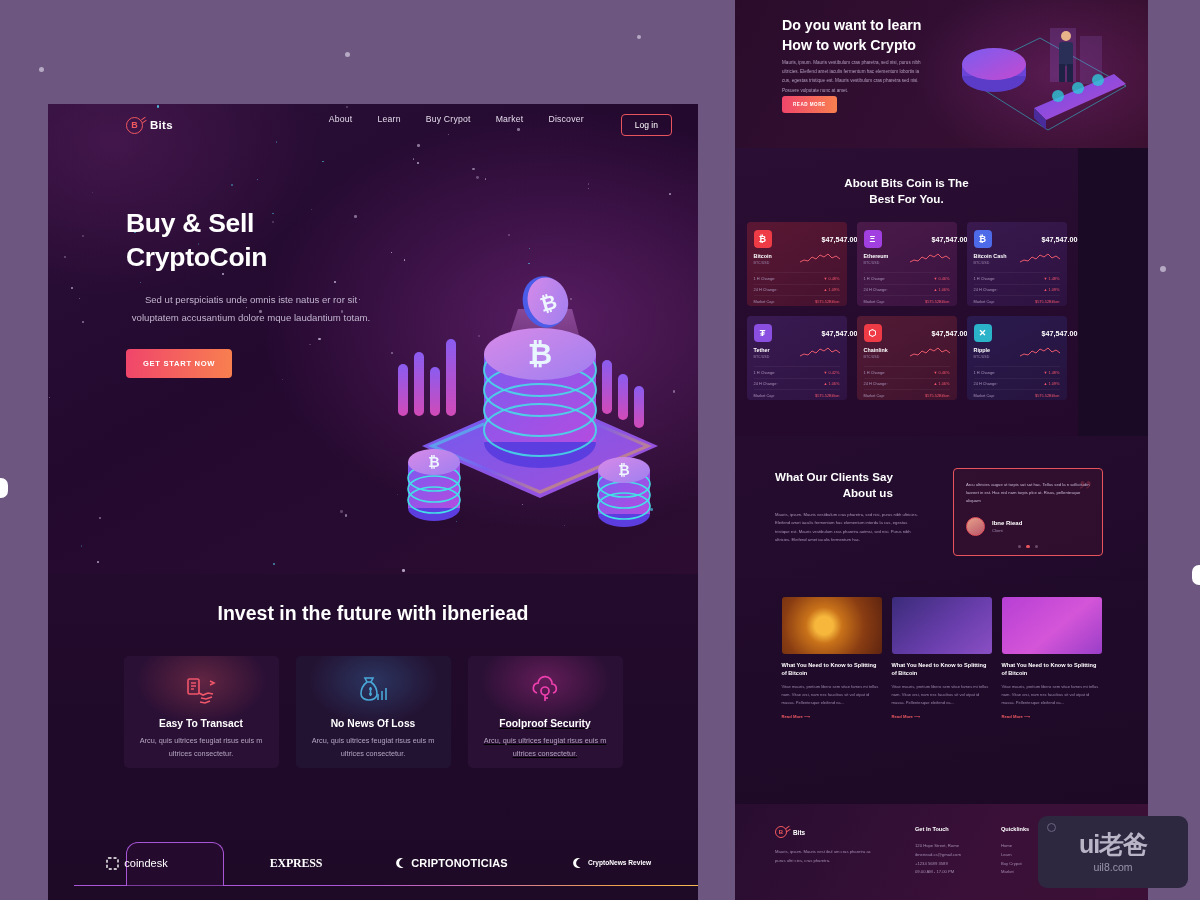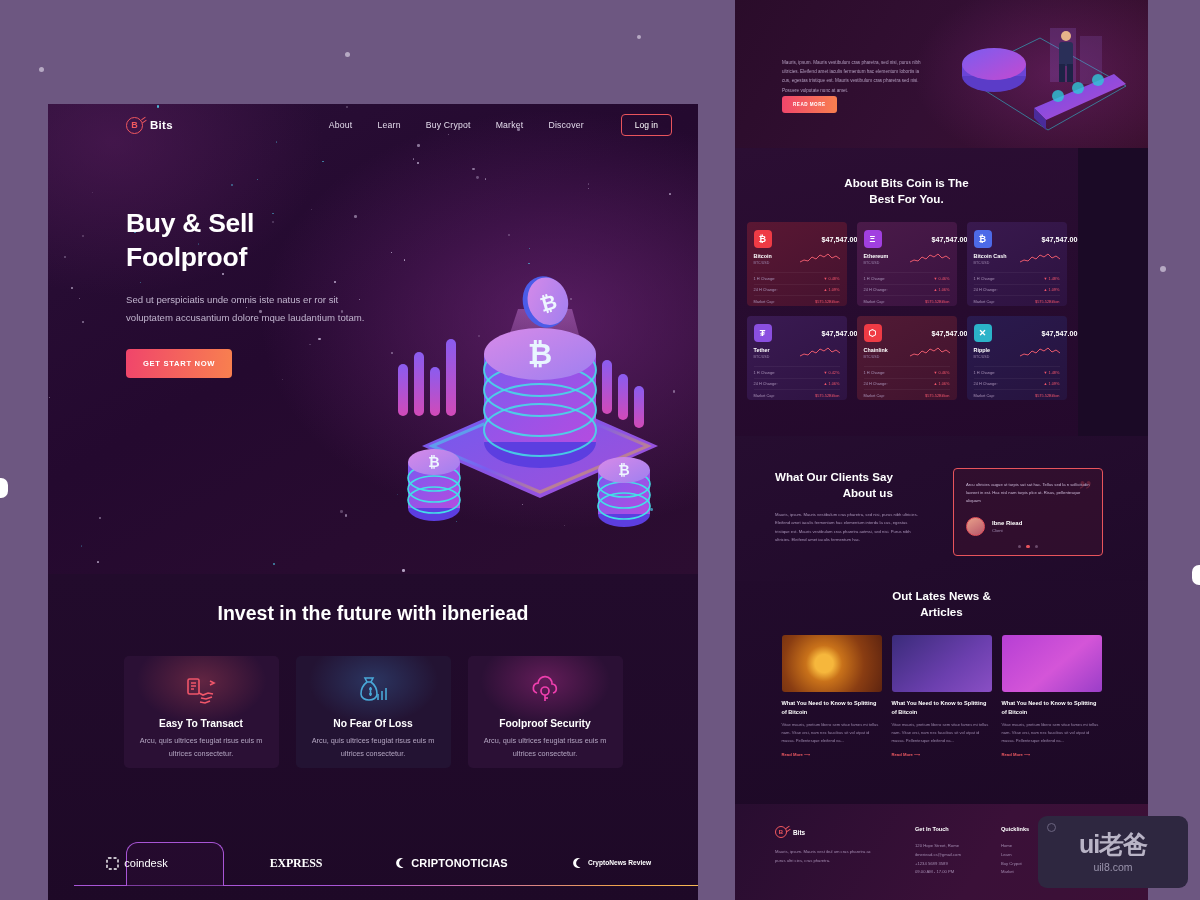--- a/index.html
+++ b/index.html
@@ -34,30 +34,30 @@
   .brand { display:flex; align-items:center; gap:7px; margin-left:52px; }
   .brand-mark { width:17px; height:17px; border-radius:50%;
     border:1.4px solid #f0585f; display:flex; align-items:center; justify-content:center;
     color:#f0585f; font-size:9px; font-weight:bold; position:relative; }
   .brand-mark::before, .brand-mark::after{
     content:""; position:absolute; width:5px; height:1.3px; background:#f0585f; border-radius:1px;
   }
   .brand-mark::before{ top:0px; right:-4px; transform:rotate(-35deg); }
   .brand-mark::after { top:3px; right:-5px; transform:rotate(-35deg); }
   .brand-name { color:#fff; font-size:11.5px; font-weight:bold; letter-spacing:.3px; }
-  .nav-links { margin-left:auto; display:flex; align-items:center; gap:25px; }
+  .nav-links { margin-left:auto; display:flex; gap:25px; }
   .nav-links a { color:#e3dbeb; font-size:8.7px; text-decoration:none; letter-spacing:.2px; white-space:nowrap; }
   .login-btn { border:1px solid #e8545c; border-radius:4px;
     padding:5px 13px; color:#fff; font-size:8.5px; margin-left:12px; background:transparent; cursor:pointer; }
 
   
   .hero-copy { position:absolute; left:78px; top:102px; width:250px; z-index:5; }
   .hero-copy h1 { color:#fff; font-size:26.5px; line-height:1.29; font-weight:bold; letter-spacing:-.3px; }
   .hero-copy h1 em { font-style:italic; display:block; }
-  .hero-copy p { color:#c0b3cd; font-size:9.6px; line-height:1.85; margin-top:17px; }
+  .hero-copy p { color:#c0b3cd; font-size:9.6px; line-height:1.85; margin-top:17px;text-align:center; }
   .cta { display:inline-block; margin-top:22px; padding:10px 17px; border-radius:4px;
     background:linear-gradient(95deg,#f0456b,#f8804f); color:#fff;
     font-size:7.6px; font-weight:bold; letter-spacing:.7px; border:none; cursor:pointer; }
 
   
   .illus { position:absolute; right:8px; top:170px; width:300px; height:265px; z-index:4; }
 
   
   .partners { position:absolute; left:0; bottom:0; width:650px; height:70px; z-index:5; }
   .partner-track { position:absolute; left:26px; right:0; bottom:14px; height:1.4px;
@@ -81,21 +81,21 @@
     background:linear-gradient(180deg,#220b2c,#1e0927); }
   .sec-title { color:#fff; text-align:center; font-size:19.5px; font-weight:bold;
     line-height:1.22; padding-top:28px; }
   .cards { display:flex; gap:17px; justify-content:center; margin-top:30px; }
   .fcard { width:155px; height:112px; border-radius:5px; padding:14px 12px 0;
     text-align:center; }
   .fcard h3 { color:#fff; font-size:10.3px; font-weight:bold; margin-top:8px; }
   .fcard p { color:#b3a5c1; font-size:7.3px; line-height:1.75; margin-top:6px; }
   .fc-a { background:radial-gradient(ellipse 90px 60px at 50% 22%, rgba(224,86,96,.30), rgba(60,20,60,0) 72%), #2b1035; }
   .fc-b { background:radial-gradient(ellipse 90px 60px at 50% 22%, rgba(62,130,200,.30), rgba(30,40,80,0) 72%), #231333; }
-  .fc-c { background:radial-gradient(ellipse 90px 60px at 50% 22%, rgba(226,58,170,.30), rgba(70,16,60,0) 72%), #2b1035; }
+  .fc-c { background:radial-gradient(ellipse 90px 60px at 50% 22%, rgba(226,58,170,.30), rgba(70,16,60,0) 72%), #2b1035;text-decoration:underline; }
   .ficon { height:40px; display:flex; align-items:center; justify-content:center; }
 
   
   #right-panel { position:absolute; left:735px; top:0; width:413px; height:900px;
     background:#1b0a26; overflow:hidden; }
   .r-learn { position:absolute; inset:0 0 auto 0; height:148px;
     background:
       radial-gradient(ellipse 200px 130px at 78% 50%, rgba(130,40,120,.45), rgba(80,20,80,0) 72%),
       linear-gradient(120deg,#2a0c2a 0%,#330f33 50%,#3b1030 100%); }
   .r-learn h2 { position:absolute; left:47px; top:16px; color:#fff; font-size:14.2px;
@@ -284,21 +284,21 @@
       <a href="#">Buy Crypot</a>
       <a href="#">Market</a>
       <a href="#">Discover</a>
       <button class="login-btn">Log in</button>
     </div>
   </div>
 
   <div class="hero-copy">
     <h1>
       <span>Buy &amp; Sell</span><br>
-      <span>Foolproof</span>
+      <span>CryptoCoin</span>
     </h1>
     <p>Sed ut perspiciatis unde omnis iste natus er ror sit voluptatem accusantium dolore mque laudantium totam.</p>
     <button class="cta">GET START NOW</button>
   </div>
 
   <div class="illus">
     <svg viewBox="0 0 300 265" width="300" height="265">
       <defs>
         <linearGradient id="gCoin" x1="0" y1="0" x2="1" y2="1">
           <stop offset="0" stop-color="#7b5bf0"></stop>
@@ -430,21 +430,21 @@
       </div>
       <div class="fcard fc-b">
         <div class="ficon">
           <svg width="34" height="34" viewBox="0 0 34 34" fill="none" stroke="#49a8d8" stroke-width="1.6">
             <path d="M11 9c-4 3-6 8-6 12 0 4 4 6 8 6s8-2 8-6c0-4-2-9-6-12z"></path>
             <path d="M11 9l-2-4h8l-2 4"></path>
             <path d="M13 16h3M13 21h3M14.5 14v9"></path>
             <path d="M22 27v-6M26 27v-9M30 27v-12"></path>
           </svg>
         </div>
-        <h3>No Fear Of Loss</h3>
+        <h3>No News Of Loss</h3>
         <p>Arcu, quis ultrices feugiat risus euis m ultrices consectetur.</p>
       </div>
       <div class="fcard fc-c">
         <div class="ficon">
           <svg width="34" height="34" viewBox="0 0 34 34" fill="none" stroke="#ee3fae" stroke-width="1.7">
             <path d="M9 20a5 5 0 0 1 1-9.8A7 7 0 0 1 24 11a4.6 4.6 0 0 1 1 9"></path>
             <circle cx="17" cy="18" r="4"></circle>
             <path d="M17 22v6"></path>
             <path d="M17 25h3"></path>
           </svg>
@@ -453,20 +453,24 @@
         <p>Arcu, quis ultrices feugiat risus euis m ultrices consectetur.</p>
       </div>
     </div>
   </div>
 
 </div>
 
 <div id="right-panel">
 
   <div class="r-learn">
+    <h2>
+      <span>Do you want to learn</span><br>
+      <span>How to work Crypto</span>
+    </h2>
     <p>Mauris, ipsum. Mauris vestibulum cras pharetra, sed nisi, purus nibh ultricies. Eleifend amet iaculis fermentum hac elementum lobortis ia cus, egestas tristique est. Mauris vestibulum cras pharetra sed nisi. Posuere vulputate nunc at amet.</p>
     <button class="r-readmore">READ MORE</button>
     <svg width="180" height="130" viewBox="0 0 180 130" style="position:absolute;right:14px;top:14px">
       <defs>
         <linearGradient id="gDisc" x1="0" y1="0" x2="1" y2="1">
           <stop offset="0" stop-color="#7b5cf0"></stop>
             <stop offset="1" stop-color="#c44ad0"></stop>
         </linearGradient>
         <linearGradient id="gRig" x1="0" y1="0" x2="1" y2="1">
           <stop offset="0" stop-color="#6b4ce8"></stop>
@@ -672,24 +676,20 @@
       </div>
       <div class="qdots">
         <i></i>
         <i class="on"></i>
         <i></i>
       </div>
     </div>
   </div>
 
   <div class="r-news">
-    <h2>
-      <span>Out Lates News &amp;</span><br>
-      <span>Articles</span>
-    </h2>
     <div class="news-grid" id="news-grid">
         <div>
           <div class="news-thumb nt-1"></div>
           <div class="news-title">What You Need to Know to Splitting of Bitcoin</div>
           <div class="news-body">Vitae mauris, pretium libero sem vitae fames mi tellus nam. Vitae orci, nam nec faucibus sit vol utpat id massa. Pellentesque eleifend va...</div>
           <a href="#" class="news-link">Read More ⟶</a>
         </div>
         <div>
           <div class="news-thumb nt-2"></div>
           <div class="news-title">What You Need to Know to Splitting of Bitcoin</div>

